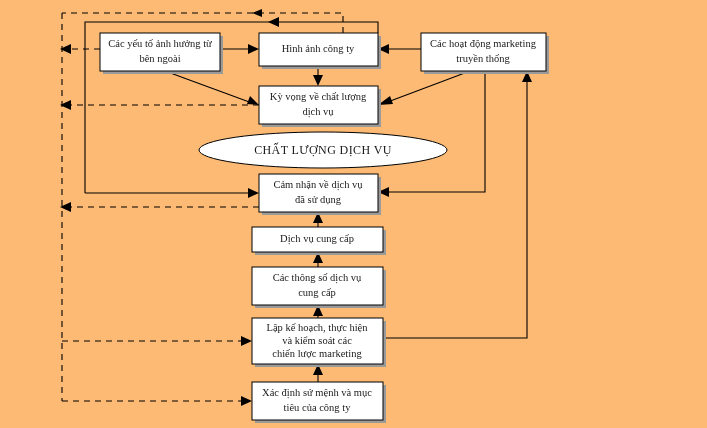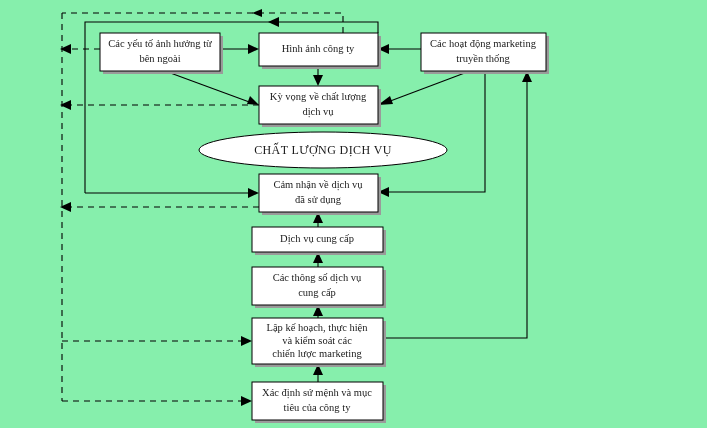--- a/index.html
+++ b/index.html
@@ -1,18 +1,18 @@
 <!DOCTYPE html>
 <html><head>
 <meta charset="utf-8">
 <style>
   html,body{margin:0;padding:0;background:#ffffff;}
   body{width:707px;height:428px;overflow:hidden;
        font-family:"Liberation Serif","DejaVu Serif",serif;}
-  #diagram-root{position:relative;width:707px;height:428px;background:#86efac;}
+  #diagram-root{position:relative;width:707px;height:428px;background:#fdba74;}
   svg{position:absolute;left:0;top:0;width:707px;height:428px;}
   .node-label{
     font-family:"Liberation Serif","DejaVu Serif",serif;
     font-size:10.5px;
     fill:#1a1a1a;
     text-anchor:middle;
     dominant-baseline:middle;
   }
   .ellipse-label{
     font-family:"Liberation Serif","DejaVu Serif",serif;

